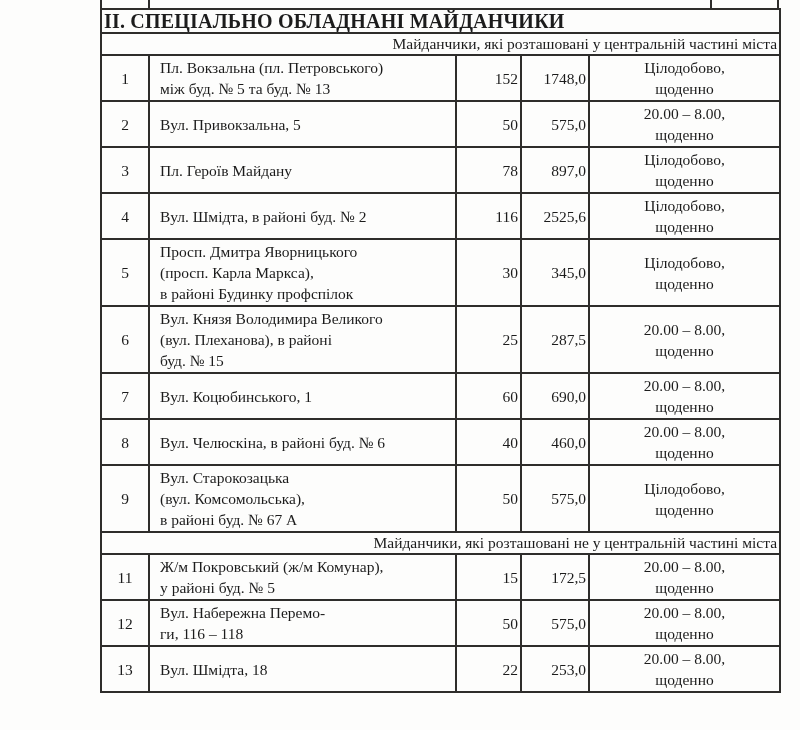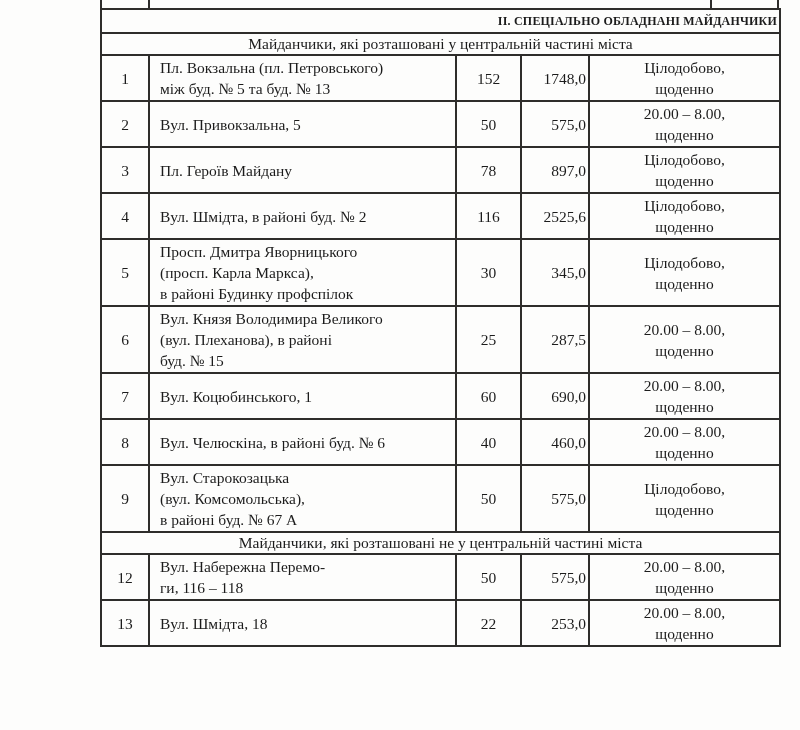--- a/index.html
+++ b/index.html
@@ -39,37 +39,37 @@
   td {
     border: 2px solid #2e2d2b;
     font-size: 15.5px;
     line-height: 21px;
     vertical-align: middle;
     padding: 1px 2px;
     overflow: hidden;
   }
   tr.section-row td {
     font-weight: bold;
-    text-align: right;
-    font-size: 12px;
+    text-align: left;
+    font-size: 20px;
     height: 20px;
     line-height: 20px;
     letter-spacing: 0.2px;
     font-family: Liberation Serif, serif;
   }
   tr.subtitle-row td {
-    text-align: center;
+    text-align: right;
     height: 18px;
     line-height: 18px;
     font-size: 15.5px;
     margin-top: 9px;
   }
   td.num   { text-align: center; }
   td.loc   { text-align: left; padding-left: 10px; white-space: pre-line; }
-  td.cnt   { text-align: center; }
+  td.cnt   { text-align: right; }
   td.area  { text-align: right; }
   td.sched { text-align: center; white-space: pre-line; }
 </style>
 </head>
 <body>
 
 <div class="page">
 
   <div class="strip-top">
     <span class="vseg seg-a"></span>
@@ -172,20 +172,29 @@
     <td class="area">575,0</td>
     <td class="sched">Цілодобово,
 щоденно</td>
   </tr>
         </tbody>
       <tbody>
         <tr class="subtitle-row">
           <td colspan="5">Майданчики, які розташовані не у центральній частині міста</td>
         </tr>
           <tr class="data-row">
+    <td class="num">11</td>
+    <td class="loc">Ж/м Покровський (ж/м Комунар),
+у районі буд. № 5</td>
+    <td class="cnt">15</td>
+    <td class="area">172,5</td>
+    <td class="sched">20.00 – 8.00,
+щоденно</td>
+  </tr>
+          <tr class="data-row">
     <td class="num">12</td>
     <td class="loc">Вул. Набережна Перемо-
 ги, 116 – 118</td>
     <td class="cnt">50</td>
     <td class="area">575,0</td>
     <td class="sched">20.00 – 8.00,
 щоденно</td>
   </tr>
           <tr class="data-row">
     <td class="num">13</td>

